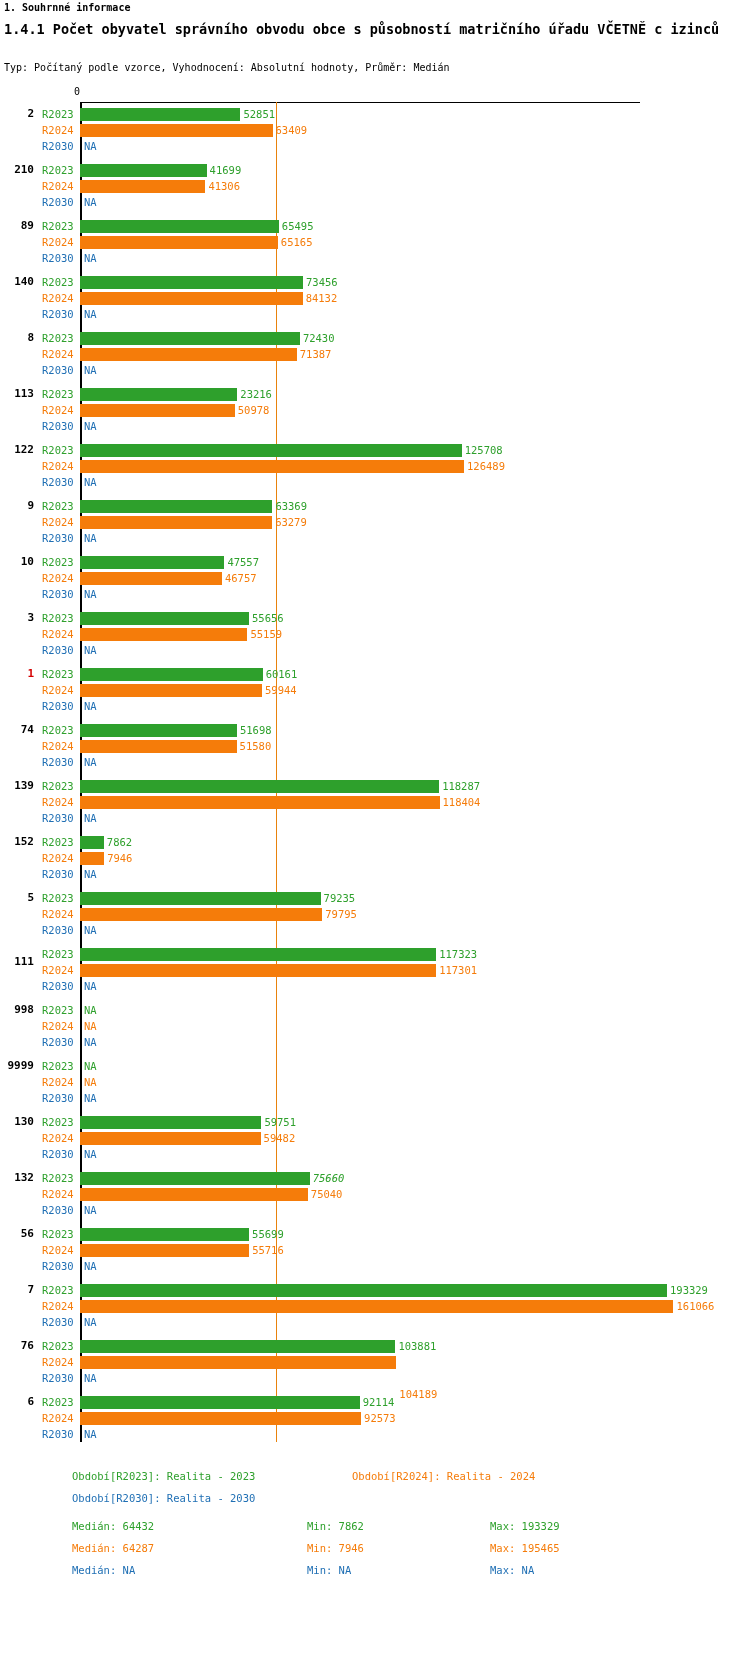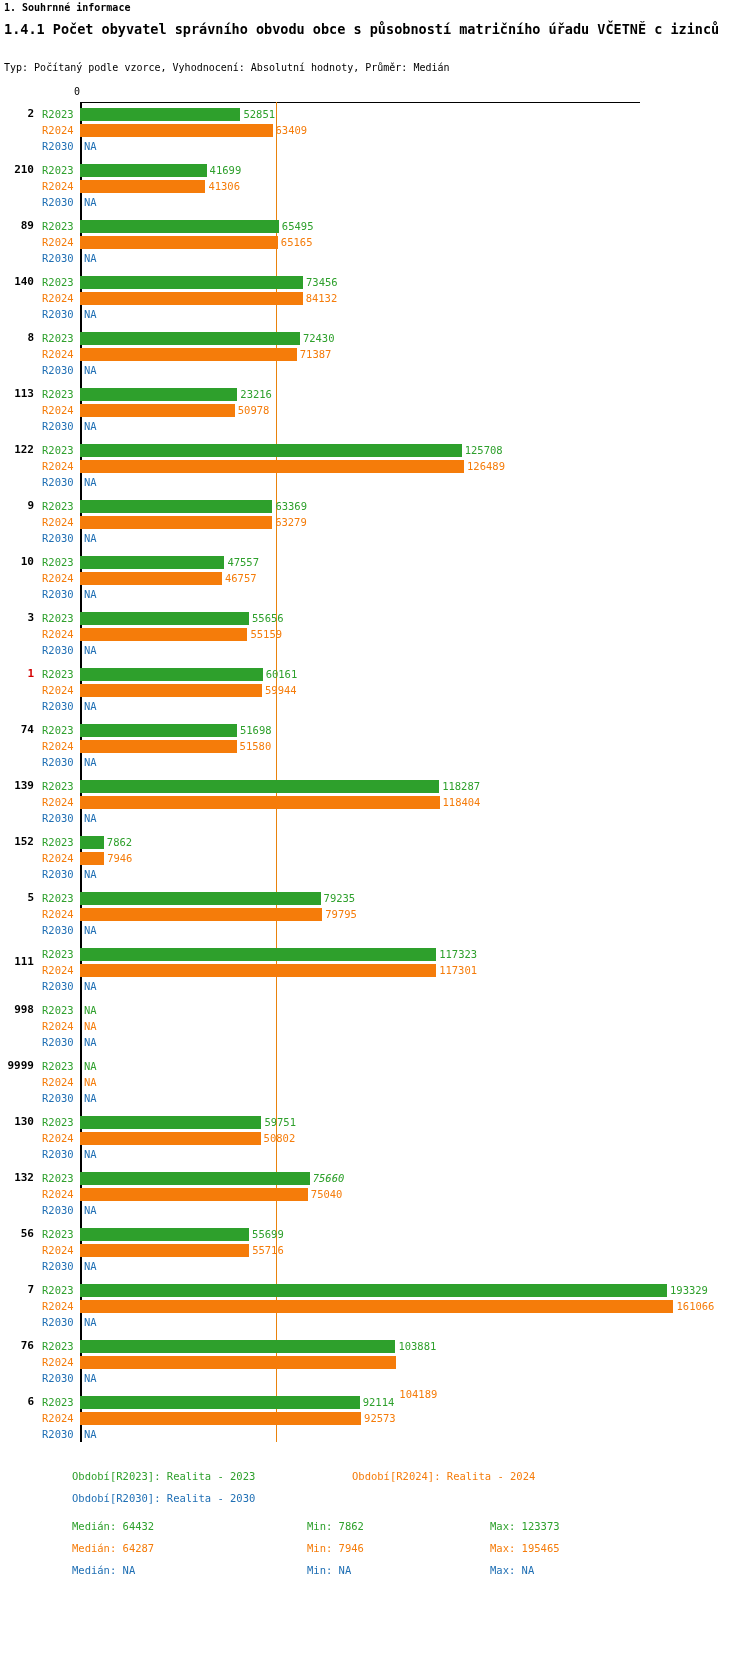--- a/index.html
+++ b/index.html
@@ -401,21 +401,21 @@
         <div class="row" style="top: 1024px; height: 56px;">
           <div class="grp-label" style="top: 0px;">130</div>
           <div class="ser" style="top: 0px;">
             <span class="ser-name c2023">R2023</span>
             <div class="bar b2023" style="width: 181.42px;"></div>
             <span class="val c2023" style="left: 264.42px;">59751</span>
           </div>
           <div class="ser" style="top: 16px;">
             <span class="ser-name c2024">R2024</span>
             <div class="bar b2024" style="width: 180.604px;"></div>
-            <span class="val c2024" style="left: 263.604px;">50802</span>
+            <span class="val c2024" style="left: 263.604px;">59482</span>
           </div>
           <div class="ser" style="top: 32px;">
             <span class="ser-name c2030">R2030</span>
             <span class="na c2030">NA</span>
           </div>
         </div>
         <div class="row" style="top: 1080px; height: 56px;">
           <div class="grp-label" style="top: 0px;">132</div>
           <div class="ser" style="top: 0px;">
             <span class="ser-name c2023">R2023</span>
@@ -502,21 +502,21 @@
         </div>
       </div>
   </div>
 
   <div id="legend">
       <div class="lg lg-col1" style="top: 0px; color: rgb(46, 160, 44);">Období[R2023]: Realita - 2023</div>
       <div class="lg lg-col2" style="top: 0px; color: rgb(245, 124, 10);">Období[R2024]: Realita - 2024</div>
       <div class="lg lg-col1" style="top: 22px; color: rgb(31, 111, 180);">Období[R2030]: Realita - 2030</div>
       <div class="lg lg-s1" style="top: 50px; color: rgb(46, 160, 44);">Medián: 64432</div>
       <div class="lg lg-s2" style="top: 50px; color: rgb(46, 160, 44);">Min: 7862</div>
-      <div class="lg lg-s3" style="top: 50px; color: rgb(46, 160, 44);">Max: 123373</div>
+      <div class="lg lg-s3" style="top: 50px; color: rgb(46, 160, 44);">Max: 193329</div>
       <div class="lg lg-s1" style="top: 72px; color: rgb(245, 124, 10);">Medián: 64287</div>
       <div class="lg lg-s2" style="top: 72px; color: rgb(245, 124, 10);">Min: 7946</div>
       <div class="lg lg-s3" style="top: 72px; color: rgb(245, 124, 10);">Max: 195465</div>
       <div class="lg lg-s1" style="top: 94px; color: rgb(31, 111, 180);">Medián: NA</div>
       <div class="lg lg-s2" style="top: 94px; color: rgb(31, 111, 180);">Min: NA</div>
       <div class="lg lg-s3" style="top: 94px; color: rgb(31, 111, 180);">Max: NA</div>
     </div>
 
 </div>
 

